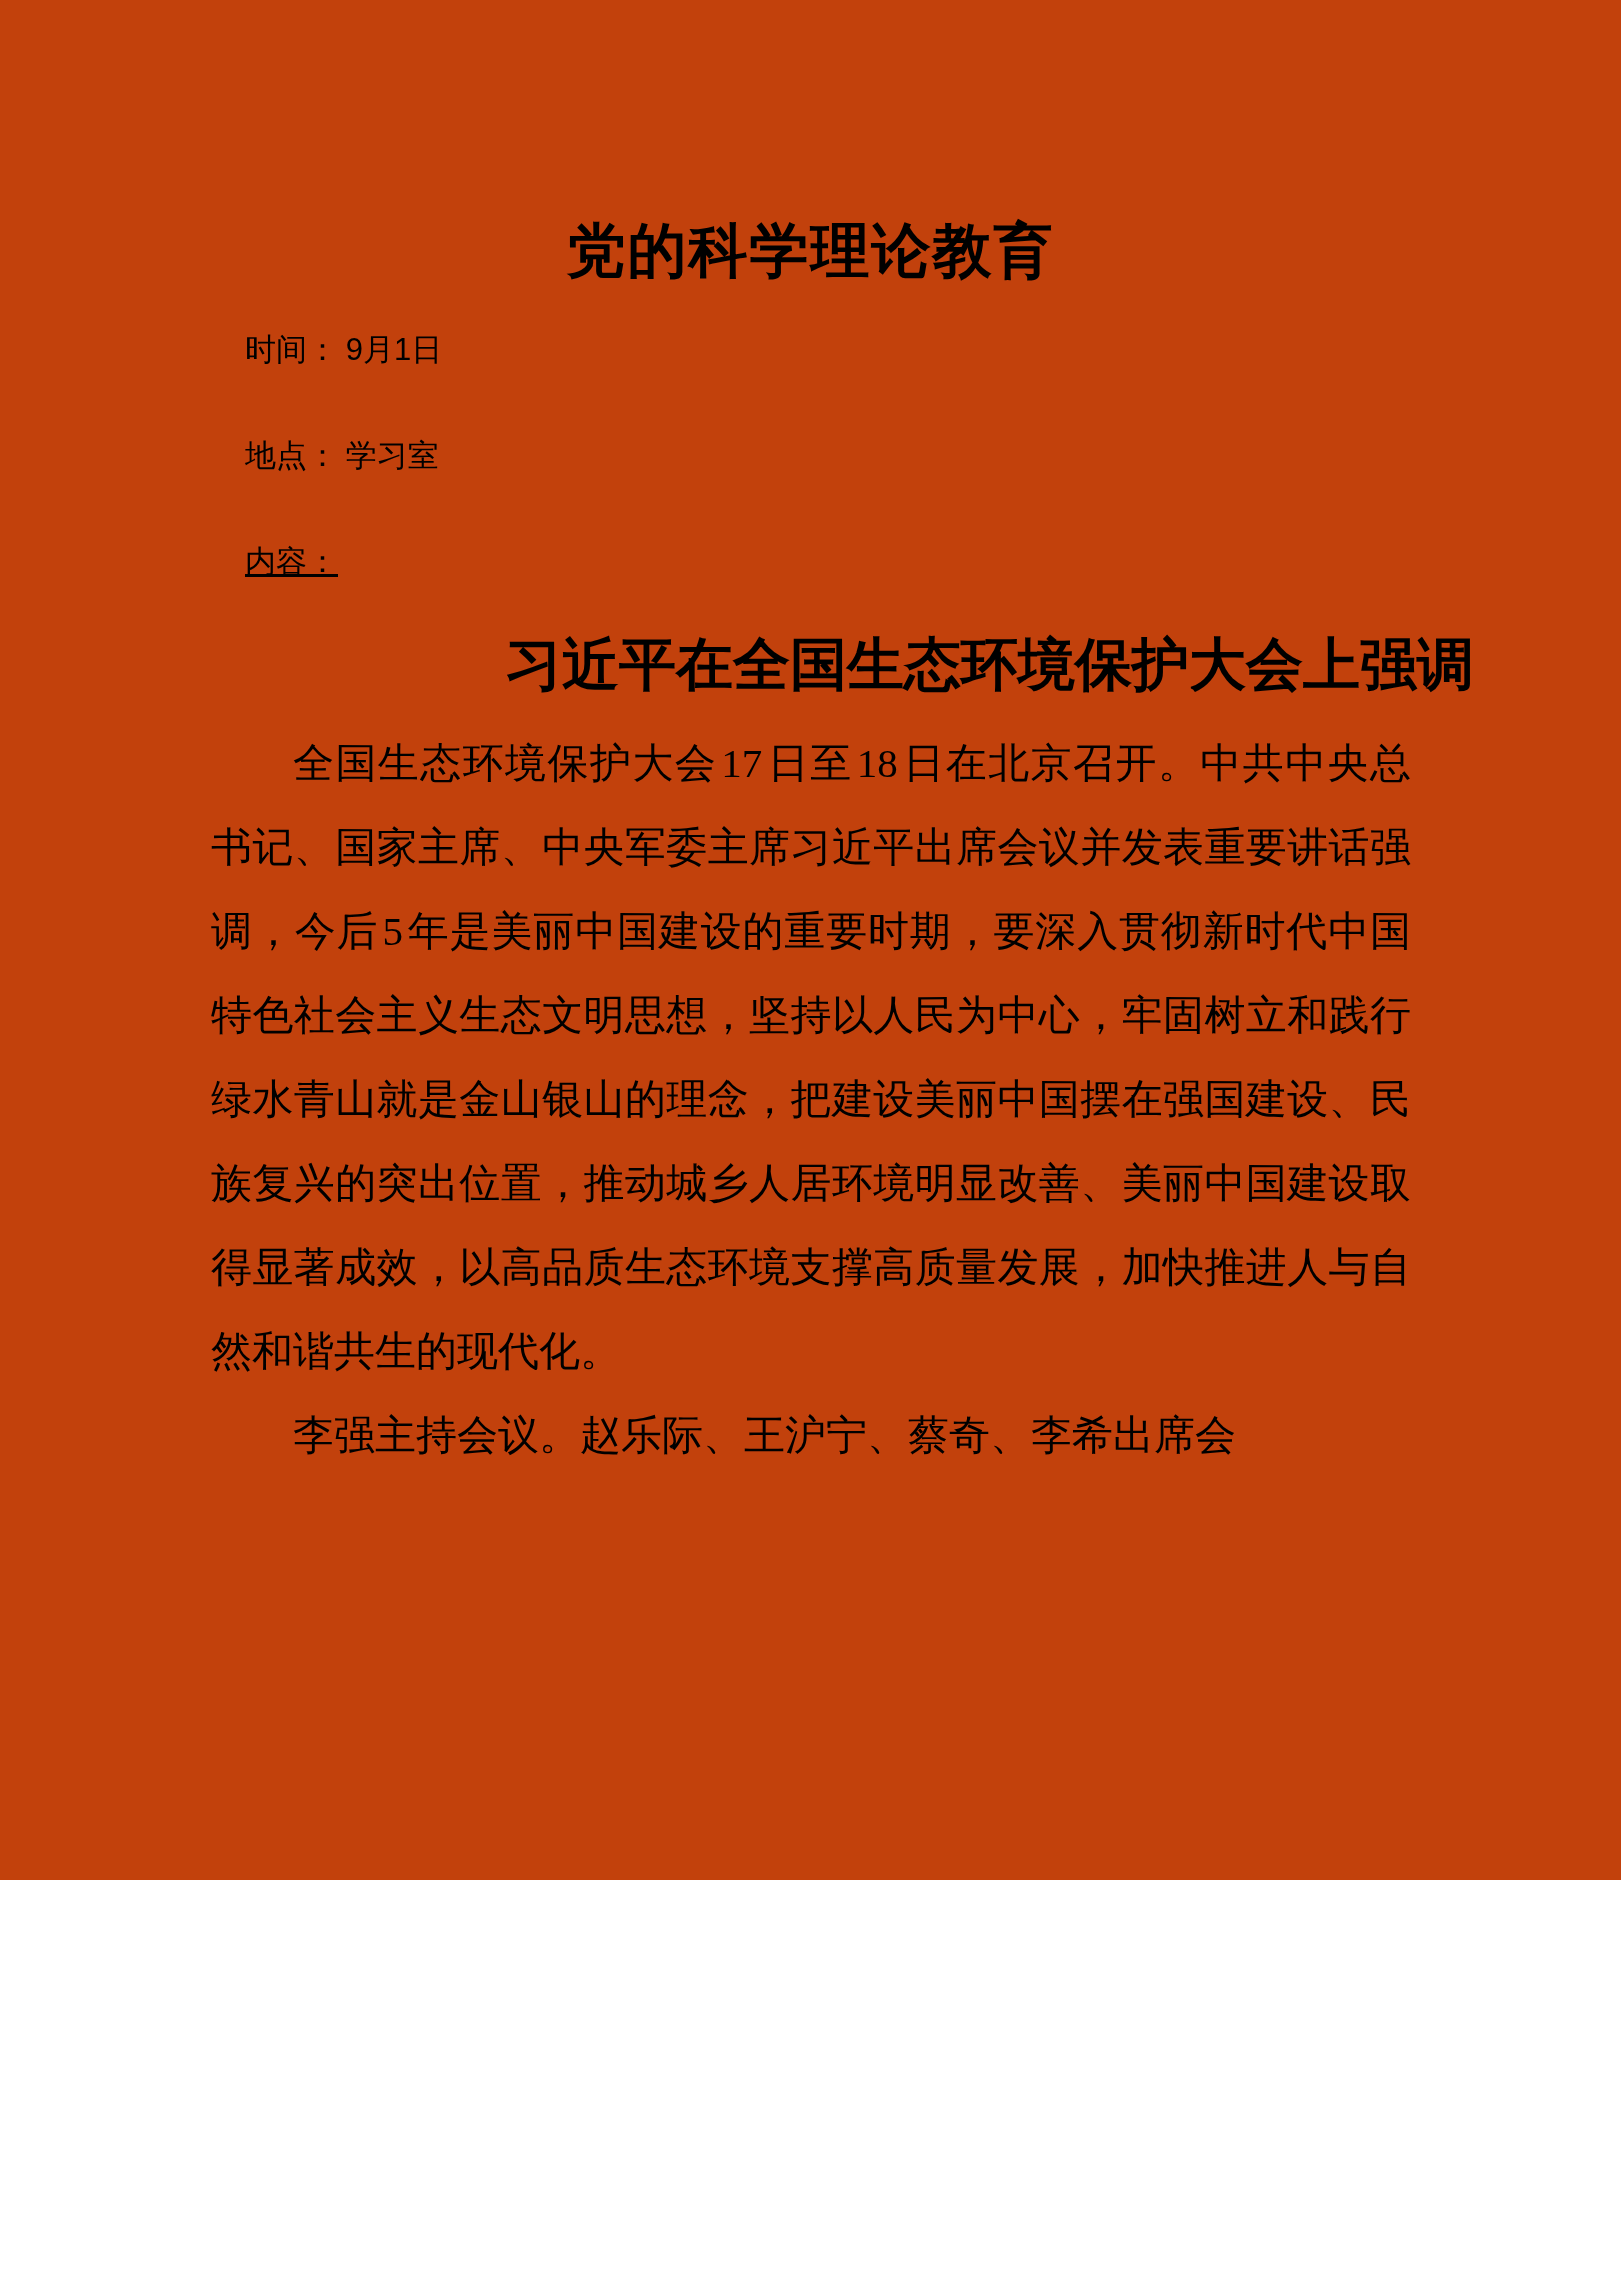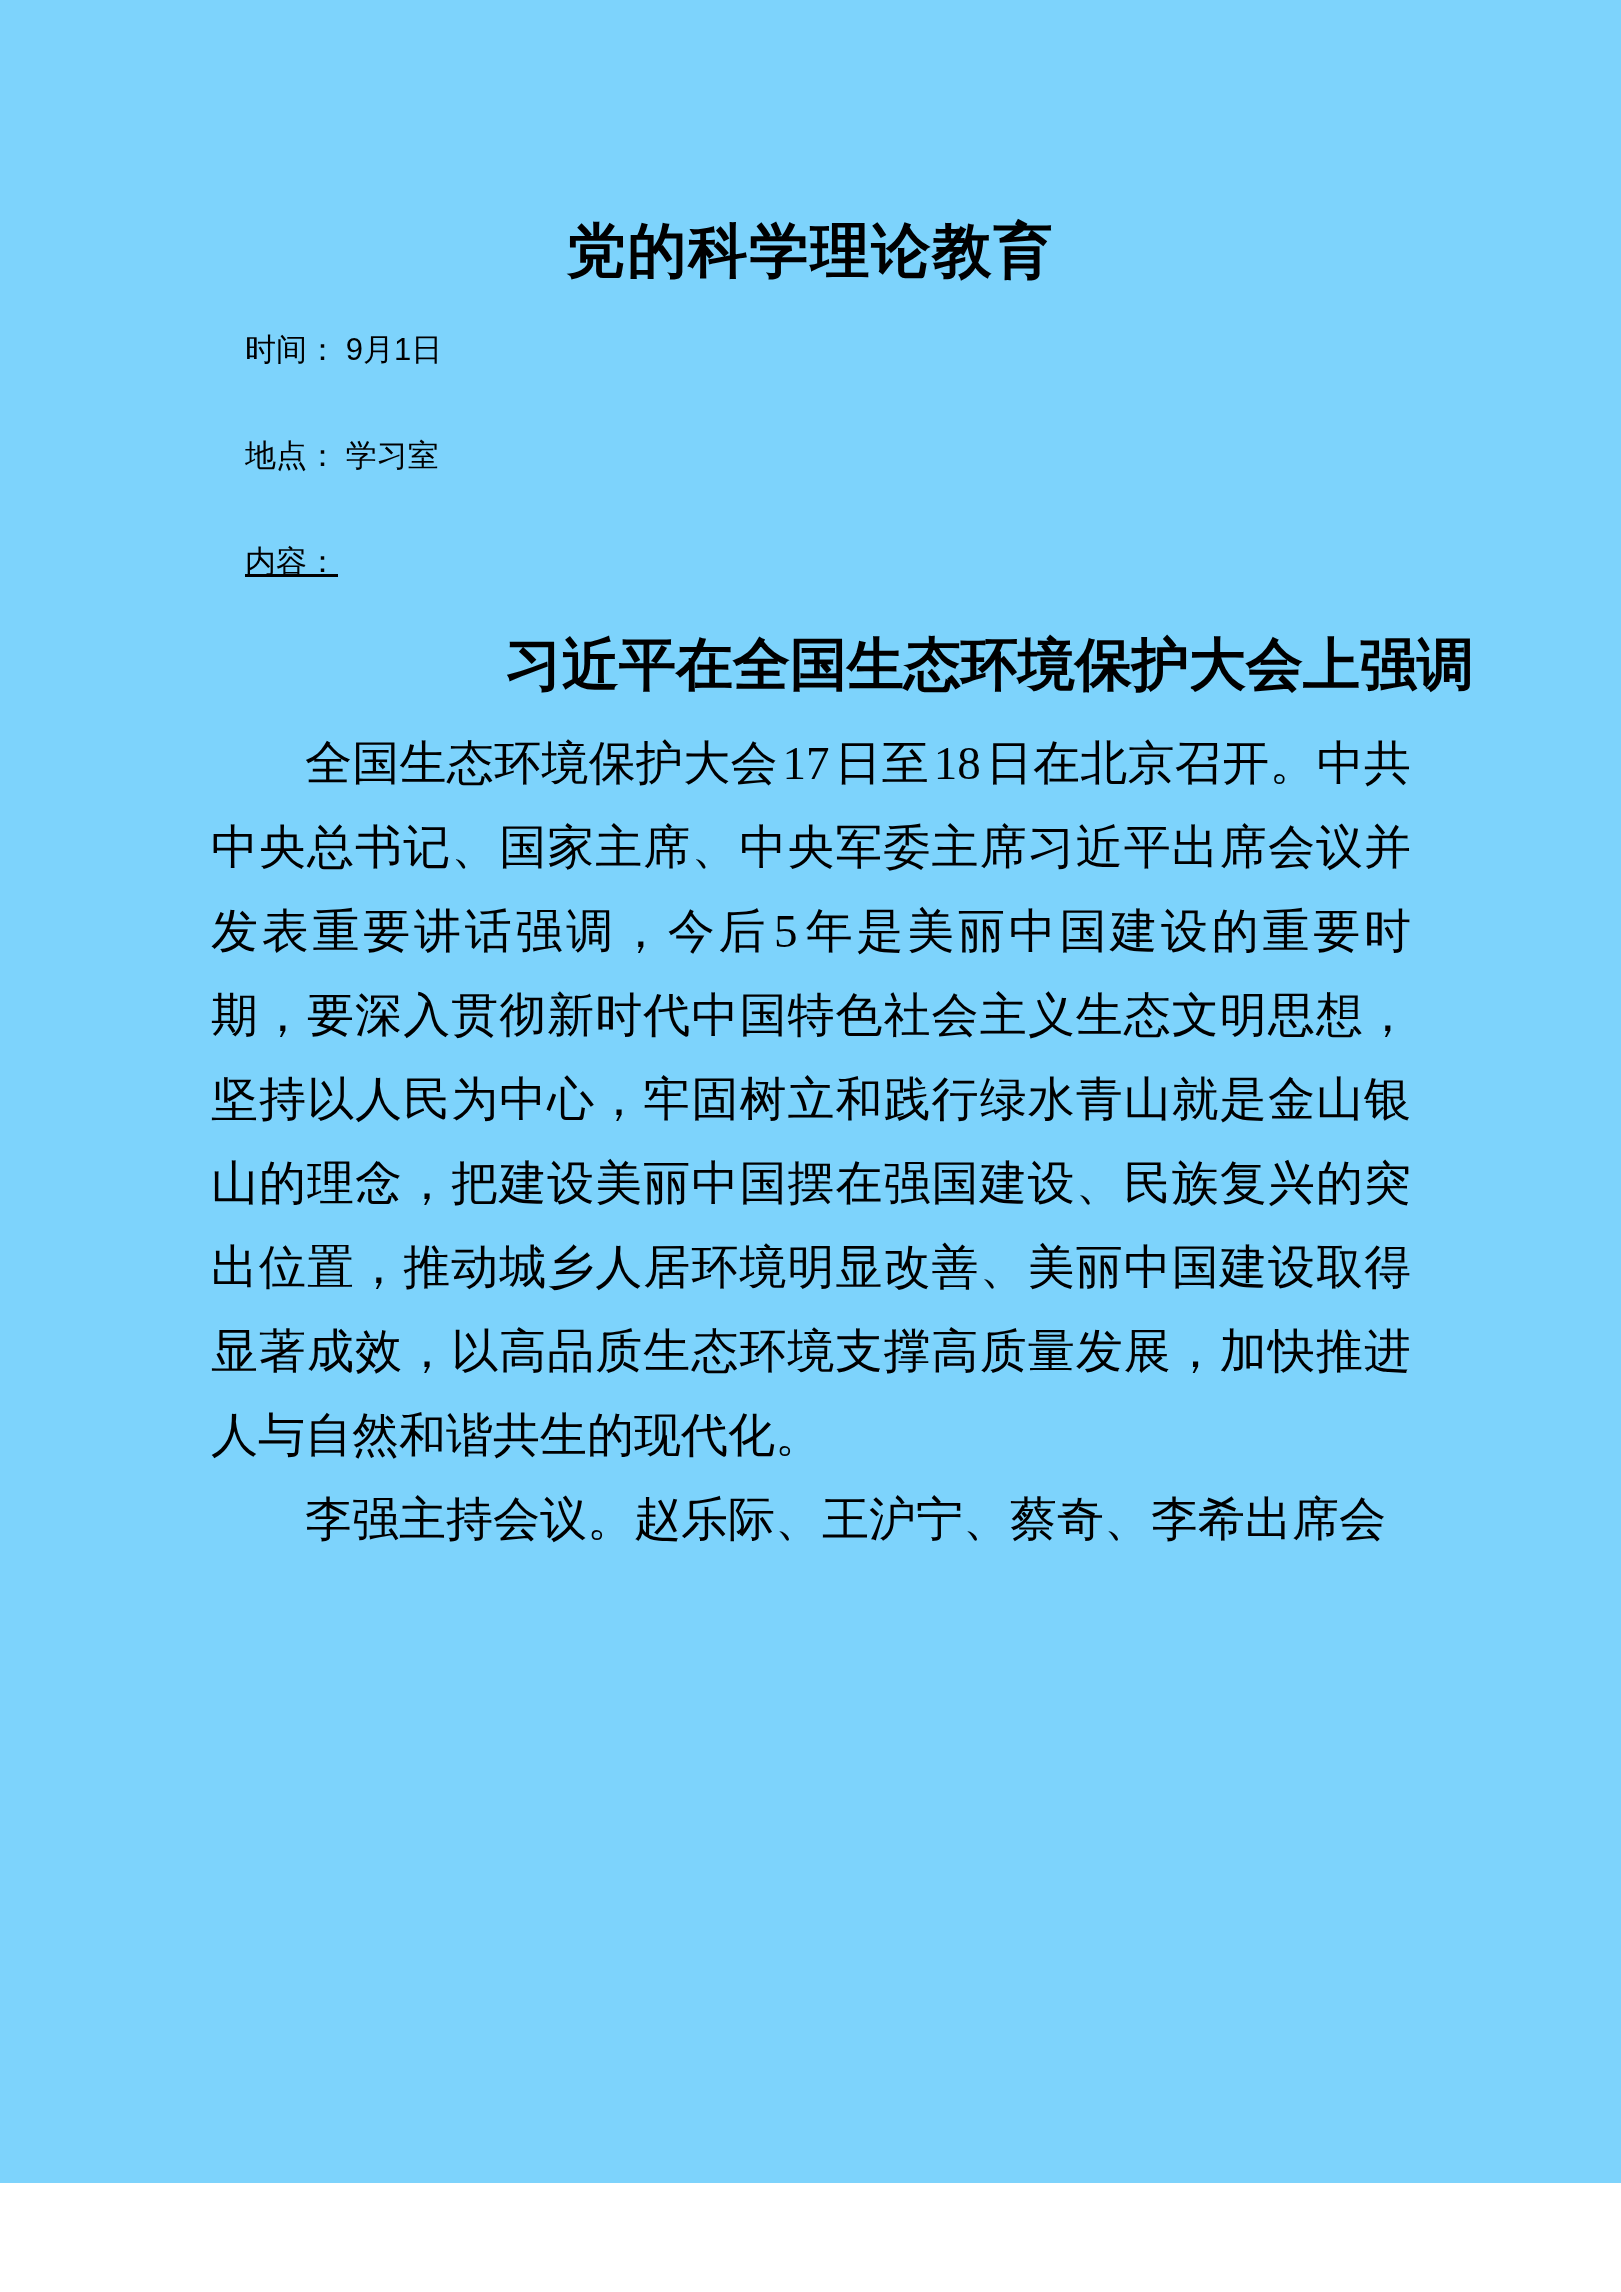--- a/index.html
+++ b/index.html
@@ -4,22 +4,22 @@
 <style>
   * { margin: 0; padding: 0; box-sizing: border-box; }
   html, body { background: #ffffff; }
   body {
     width: 1621px; height: 2293px;
     color: #000000;
     font-family: "Liberation Sans", sans-serif;
     overflow: hidden;
   }
   .page {
-    width: 1621px; height: 2183px;
-    background: #7dd3fc;
+    width: 1621px; height: 1880px;
+    background: #c2410c;
     position: relative;
     overflow: hidden;
   }
   .doc-title {
     padding-top: 216px;
     text-align: center;
     font-size: 59px;
     line-height: 71px;
     font-weight: 700;
     letter-spacing: 2px;
@@ -46,21 +46,21 @@
     margin: 9.8px 213px 0 213px;
     text-align: center;
     font-size: 46px;
     line-height: 73px;
     font-weight: 700;
   }
   .content {
     margin: 21.6px 210px 0 211px;
   }
   .content p {
-    font-size: 47px;
+    font-size: 41px;
     line-height: 84px;
     text-align: justify;
     text-indent: 2em;
   }
   .r-latin {
     font-family: "Liberation Serif", serif;
     margin: 0 0.1em;
   }
   .r-cjk { }
 </style>

